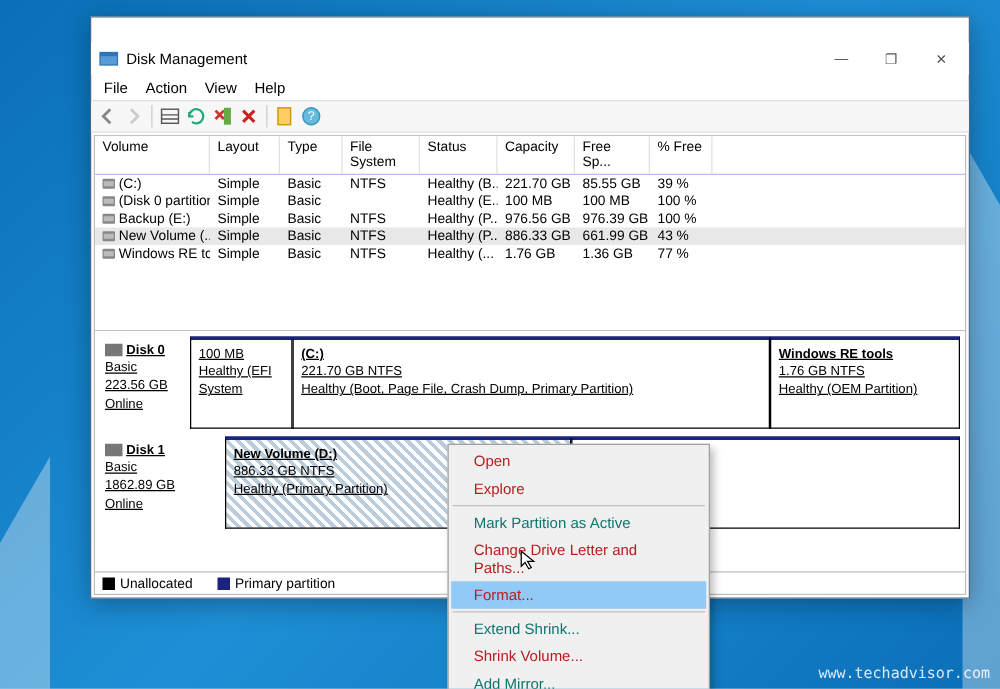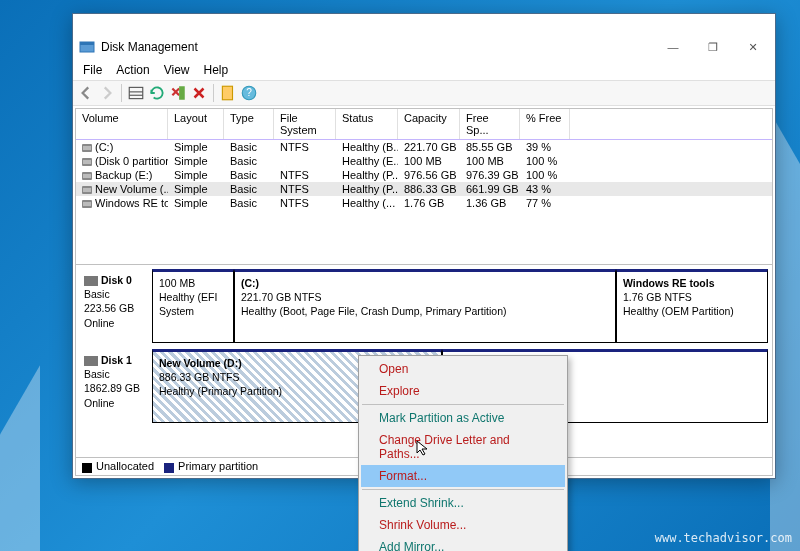--- a/index.html
+++ b/index.html
@@ -53,39 +53,40 @@
   .content { flex: 1; display: flex; flex-direction: column; border: 1px solid #c0c0c0; margin: 2px; }
   .list-pane { height: 156px; overflow: hidden; background: #fff; border-bottom: 1px solid #c0c0c0; }
   .lh { display: grid; grid-template-columns: 92px 56px 50px 62px 62px 62px 60px 50px; background: #fff; border-bottom: 1px solid #c4b5fd; }
   .lh > div { padding: 3px 6px; border-right: 1px solid #e0e0e0; font-size: 11px; }
   .lr { display: grid; grid-template-columns: 92px 56px 50px 62px 62px 62px 60px 50px; }
   .lr > div { padding: 1px 6px; font-size: 11px; white-space: nowrap; overflow: hidden; }
   .lr.selected { background: #e8e8e8; }
   .vol-icon { display: inline-block; width: 10px; height: 8px; background: #888; border-radius: 1px; margin-right: 3px; vertical-align: middle; position:relative; }
   .vol-icon::before { content:""; position:absolute; top:2px; left:1px; width:8px; height:4px; background:#bbb; }
   .disk-pane { flex: 1; background: #fff; padding: 4px; overflow: hidden; }
-  .disk-row { display: flex; height: 74px; margin-bottom: 6px; }
+  .disk-row { display: flex; height: 74px; margin-bottom: 6px; text-decoration: underline; }
   .disk-label { width: 72px; border-right: none; padding: 4px; font-size: 10.5px; line-height: 1.35; }
   .disk-label .dname { font-weight: bold; }
   .disk-label .dico { width:14px; height:10px; background:#777; display:inline-block; margin-right:3px; vertical-align:middle; }
   .disk-parts { flex: 1; display: flex; gap: 0; }
   .part {
     border: 1px solid #000;
     border-top: 3px solid #1a237e;
     padding: 4px 6px;
     font-size: 10.5px;
     line-height: 1.35;
     overflow: hidden;
   }
   .part .pname { font-weight: bold; }
   .part.hatched {
     background: repeating-linear-gradient(45deg, #bcd 0, #bcd 3px, #fff 3px, #fff 6px);
+    margin-left: 28px;
   }
   .part.selected { border-top-color: #1a237e; }
-  .legend { height: 18px; border-top: 1px solid #c0c0c0; display: flex; align-items: center; padding: 0 6px; gap: 10px; font-size: 11px; }
+  .legend { height: 18px; border-top: 1px solid #c0c0c0; display: flex; align-items: center; padding: 0 6px; gap: 20px; font-size: 11px; }
   .lg-sw { width: 10px; height: 10px; display: inline-block; margin-right: 4px; vertical-align: middle; }
   .context-menu {
     position: absolute;
     left: 358px; top: 355px;
     width: 210px;
     background: #f0f0f0;
     border: 1px solid #a0a0a0;
     box-shadow: 3px 3px 6px rgba(0,0,0,0.25);
     padding: 2px;
     font-size: 12px;

